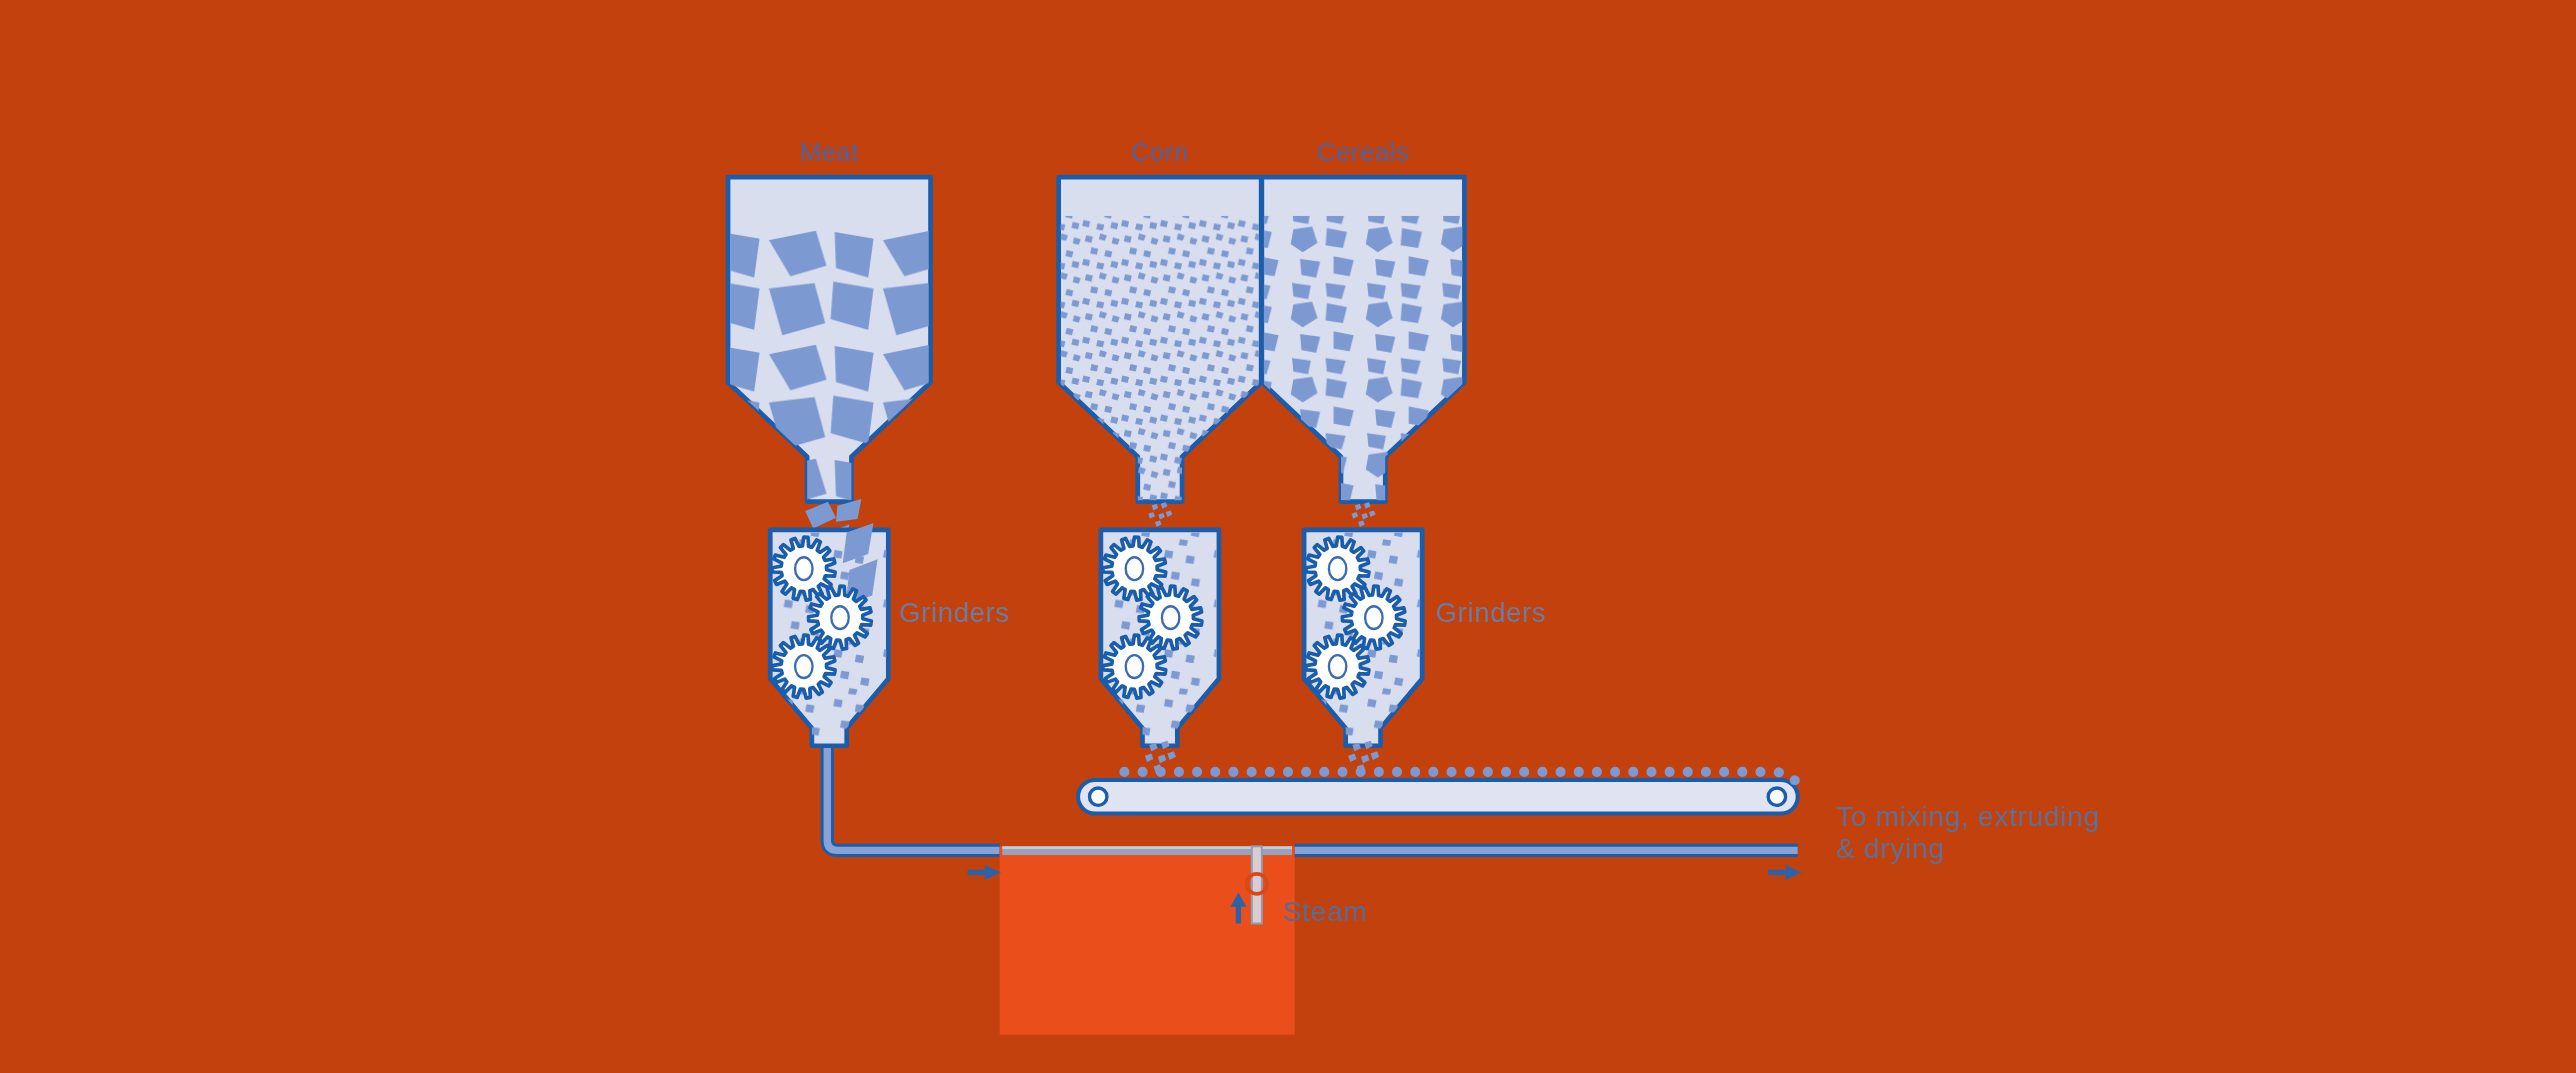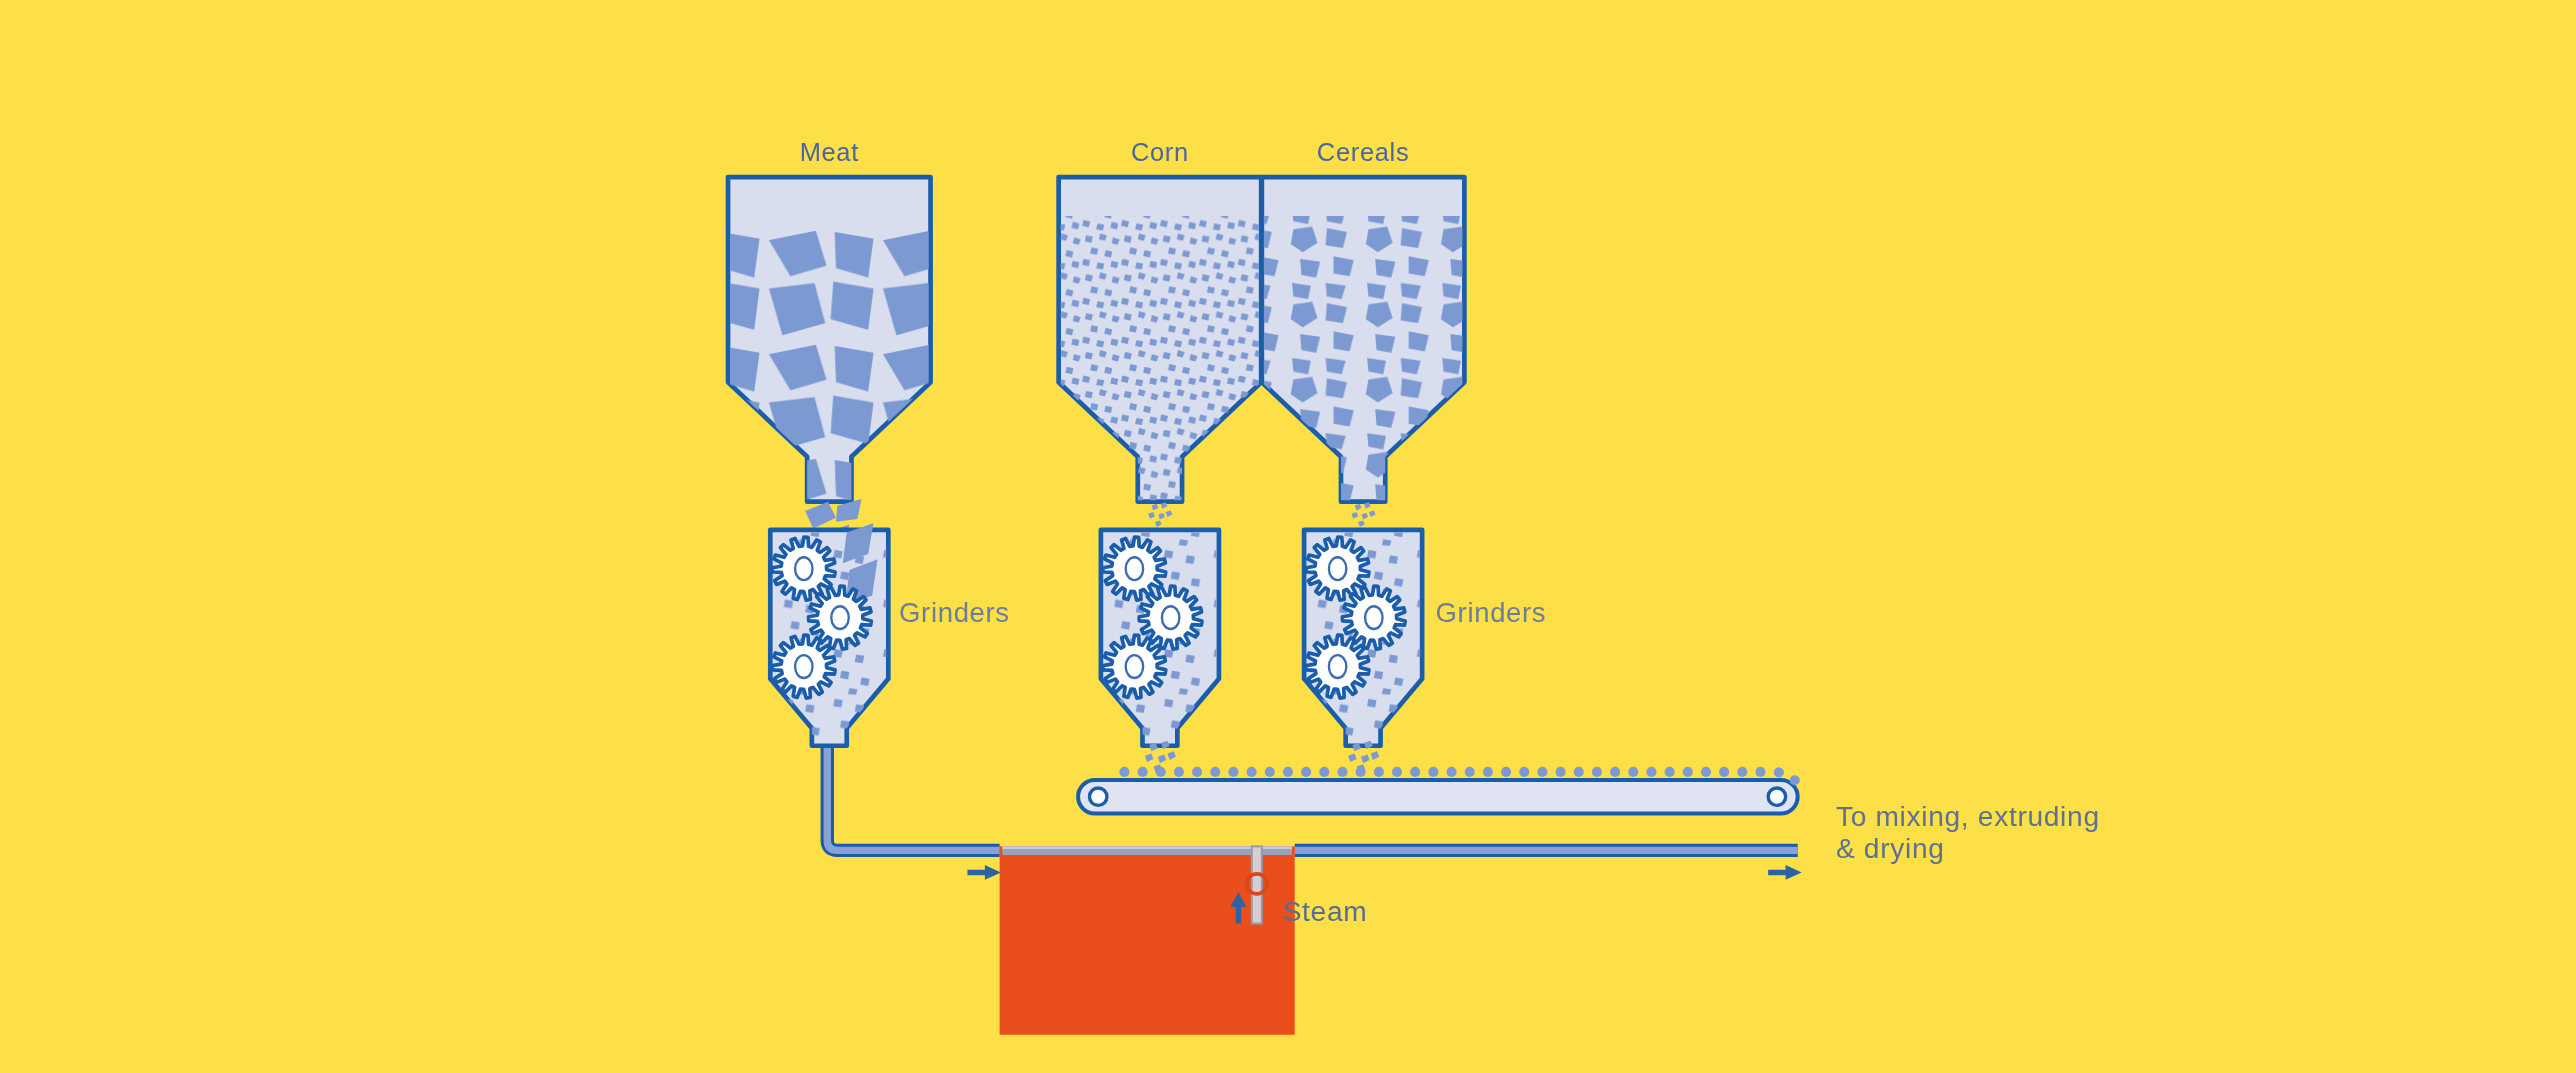--- a/index.html
+++ b/index.html
@@ -1,16 +1,16 @@
 <!DOCTYPE html>
 <html style="font-size:10.7px"><head>
 <meta charset="utf-8">
 <style>
   html,body{margin:0;padding:0;background:#46714f;}
-  .stage{width:2576px;height:1073px;position:relative;background:#fde047;overflow:hidden;}
+  .stage{width:2576px;height:1073px;position:relative;background:#c2410c;overflow:hidden;}
   svg{display:block;width:100%;height:100%;}
   .shell{fill:#d9deef;stroke:#1a5dab;stroke-width:7;stroke-linejoin:round;}
   .gear{fill:#ffffff;stroke:#1a5dab;stroke-width:5.5;stroke-linejoin:round;}
   .hub{fill:#ffffff;stroke:#3a6cb4;stroke-width:3.5;}
   .pipe-outer{fill:none;stroke:#1a5dab;stroke-width:20;stroke-linejoin:round;}
   .pipe-inner{fill:none;stroke:#89a2d6;stroke-width:11;stroke-linejoin:round;}
   .belt{fill:#dfe3f2;stroke:#1a5dab;stroke-width:6;}
   .roller{fill:#fbfcff;stroke:#1a5dab;stroke-width:5;}
   .trail{fill:none;stroke:#7d99d2;stroke-width:15;stroke-linecap:round;stroke-dasharray:0.1 27;}
   .chunk{fill:#7d99d2;}

